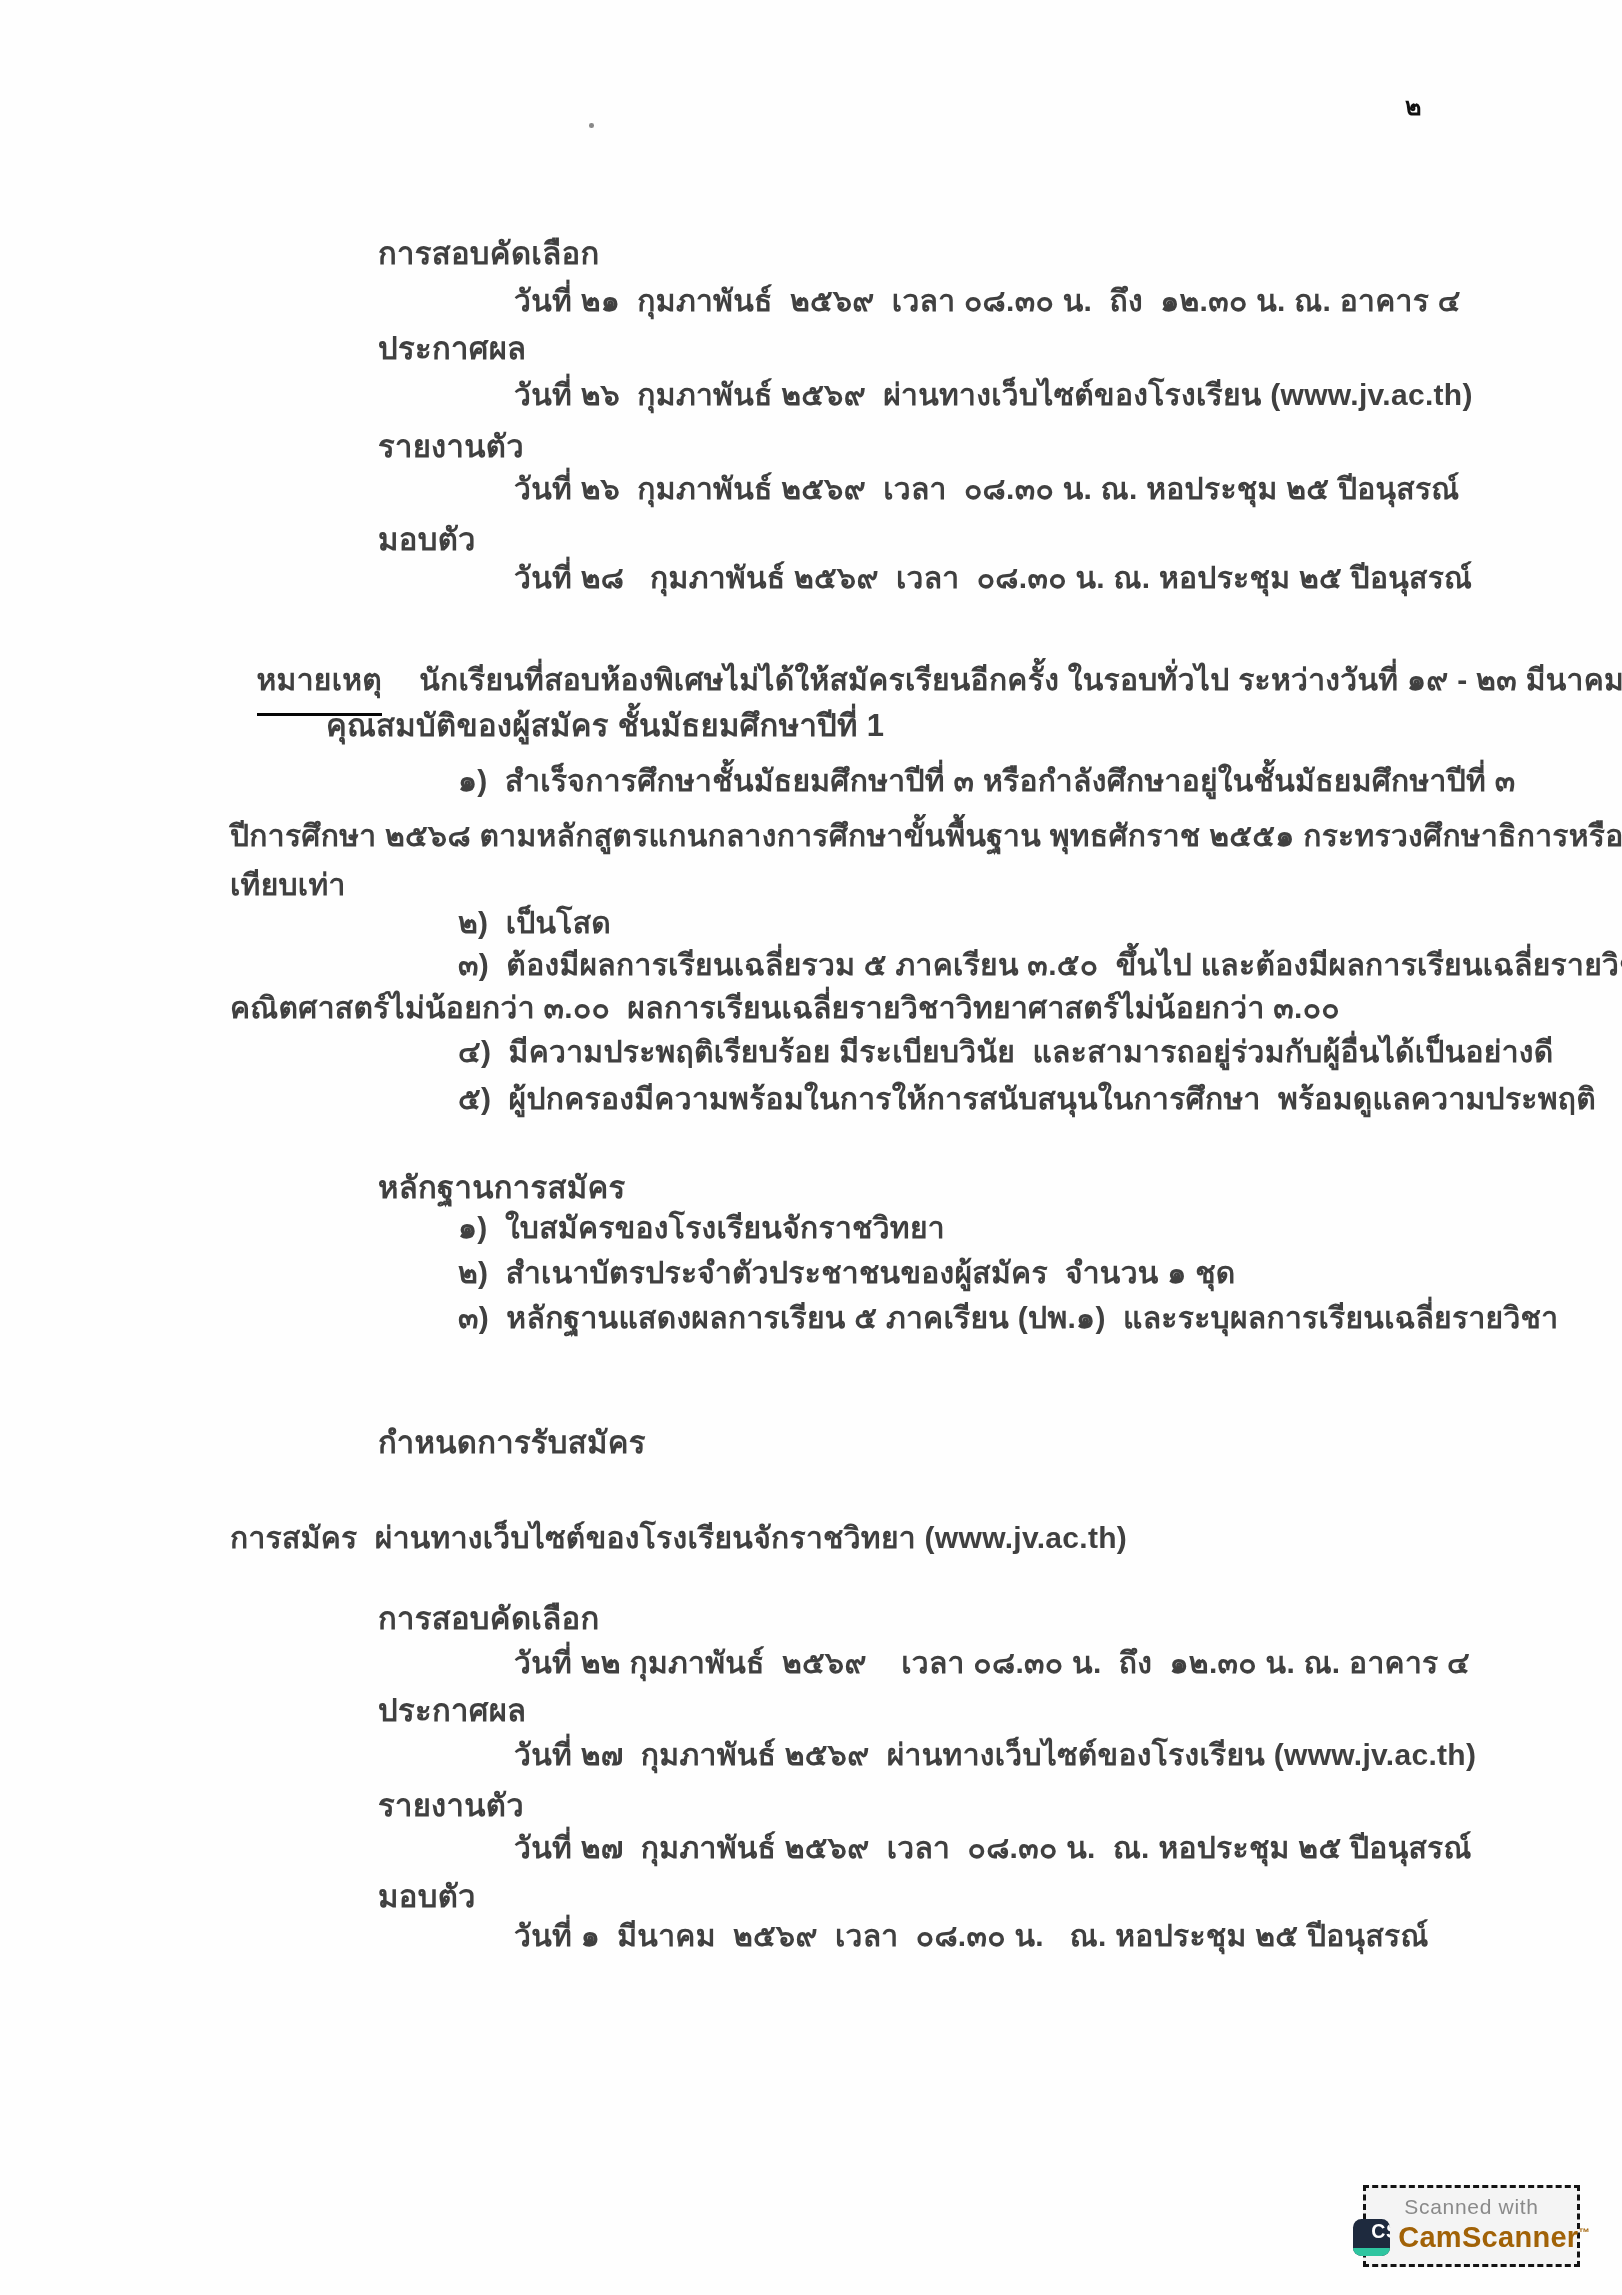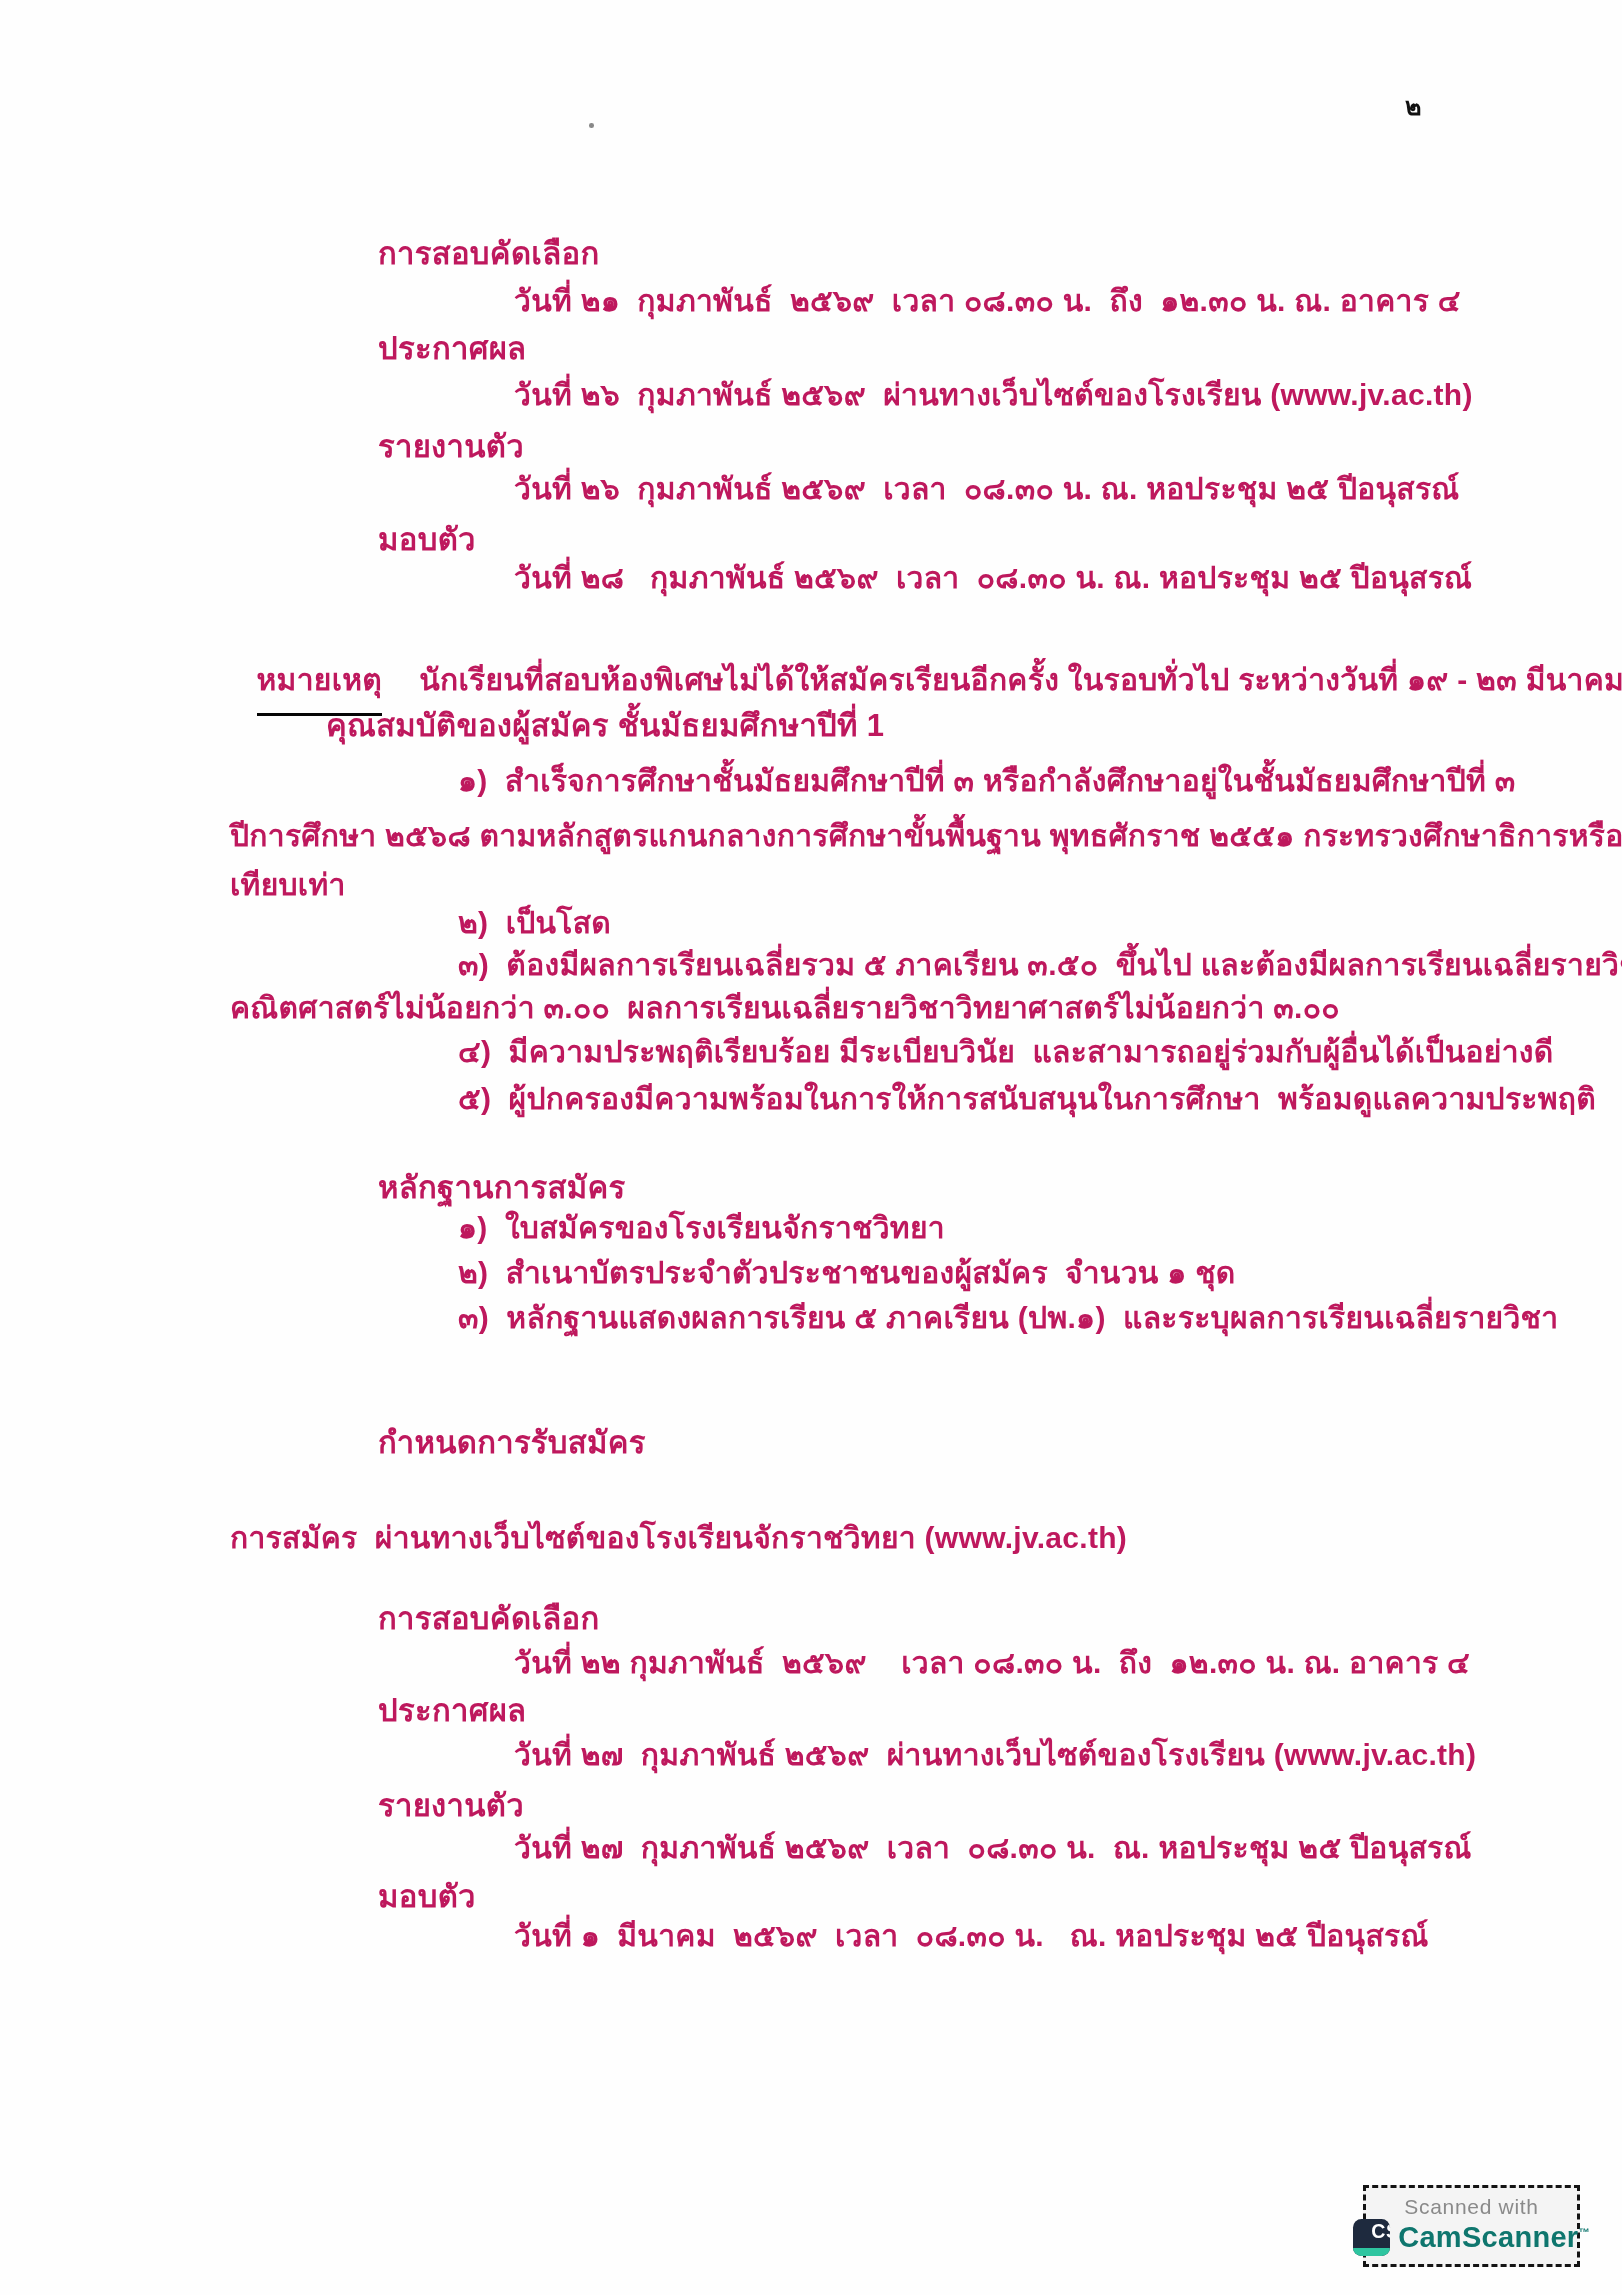--- a/index.html
+++ b/index.html
@@ -12,21 +12,21 @@
     font-family:"Liberation Sans","DejaVu Sans",sans-serif;
     color:#060606;
   }
   .line{
     position:absolute;
     left:0;
     font-size:30px;
     font-weight:700;
     line-height:1.18;
     white-space:pre;
-    color:#be185d;
+    color:#404040;
     letter-spacing:0.3px;
   }
   .head{left:378px;font-size:31px;font-weight:800;}
   .head2{left:326px;font-size:31px;font-weight:800;}
   .date{left:514px;}
   .item{left:458px;}
   .cont{left:230px;}
   .note-line{left:222px;}
   .note-label{
     font-weight:700;
@@ -140,20 +140,20 @@
   <div class="line head" style="top:1879px">มอบตัว</div>
   <div class="line date" style="top:1918px">วันที่ ๑  มีนาคม  ๒๕๖๙  เวลา  ๐๘.๓๐ น.   ณ. หอประชุม ๒๕ ปีอนุสรณ์</div>
 
   <div class="cs-badge" style="background: rgb(244, 244, 244);">
     <div class="cs-label" style="color: rgb(138, 138, 138);">Scanned with</div>
     <div class="cs-row">
       <div class="cs-logo" style="background: rgb(30, 42, 62);">
         <span class="cs-logo-text">CS</span>
         <span class="cs-logo-strip" style="background: rgb(46, 197, 160);"></span>
       </div>
-      <div class="cs-brand" style="color: #0f766e;">
+      <div class="cs-brand" style="color: #a16207;">
         <span>CamScanner</span><span class="cs-tm">™</span>
       </div>
     </div>
   </div>
 
 </div>
 
 
 </body></html>

